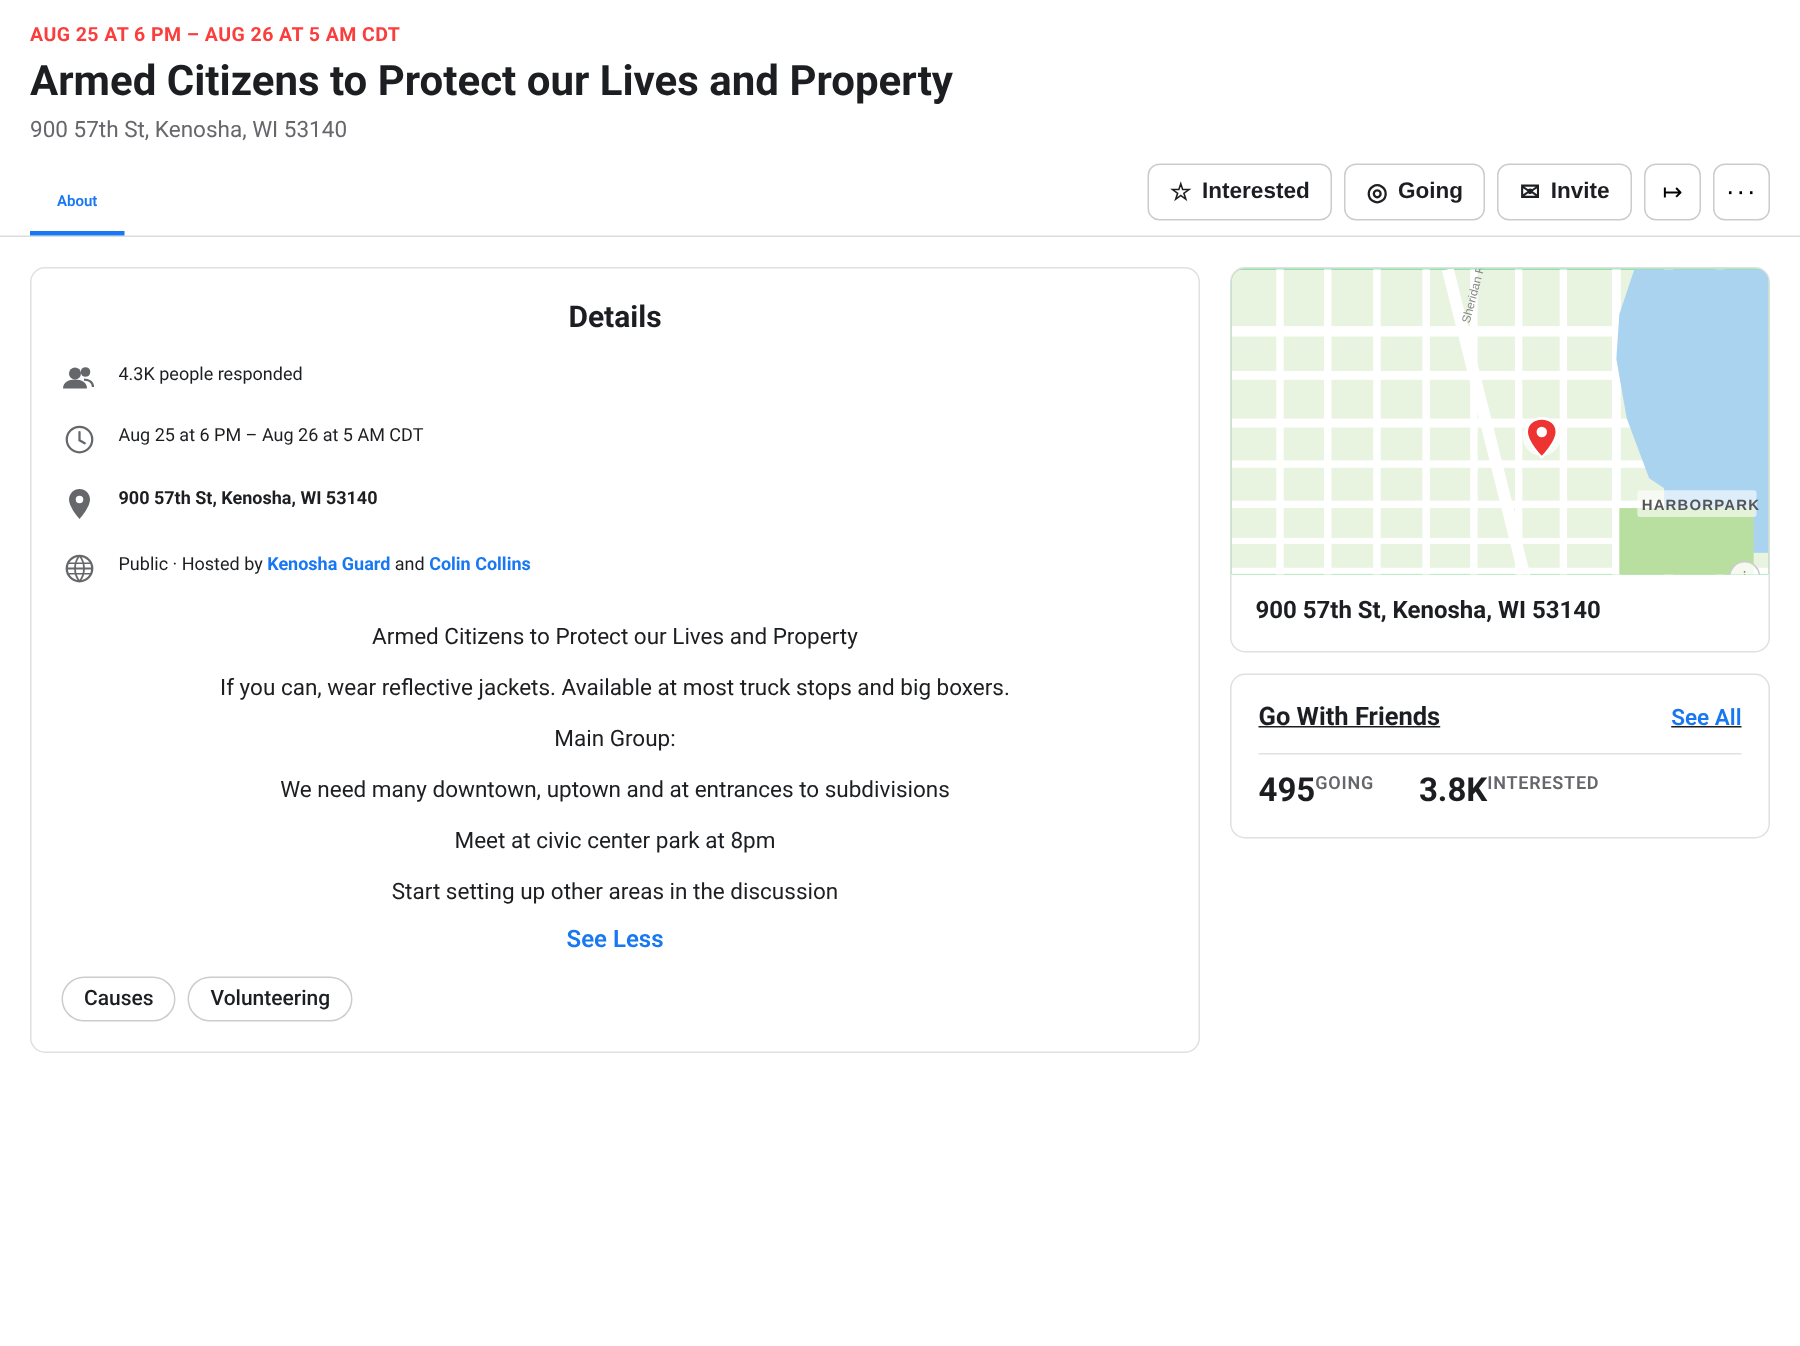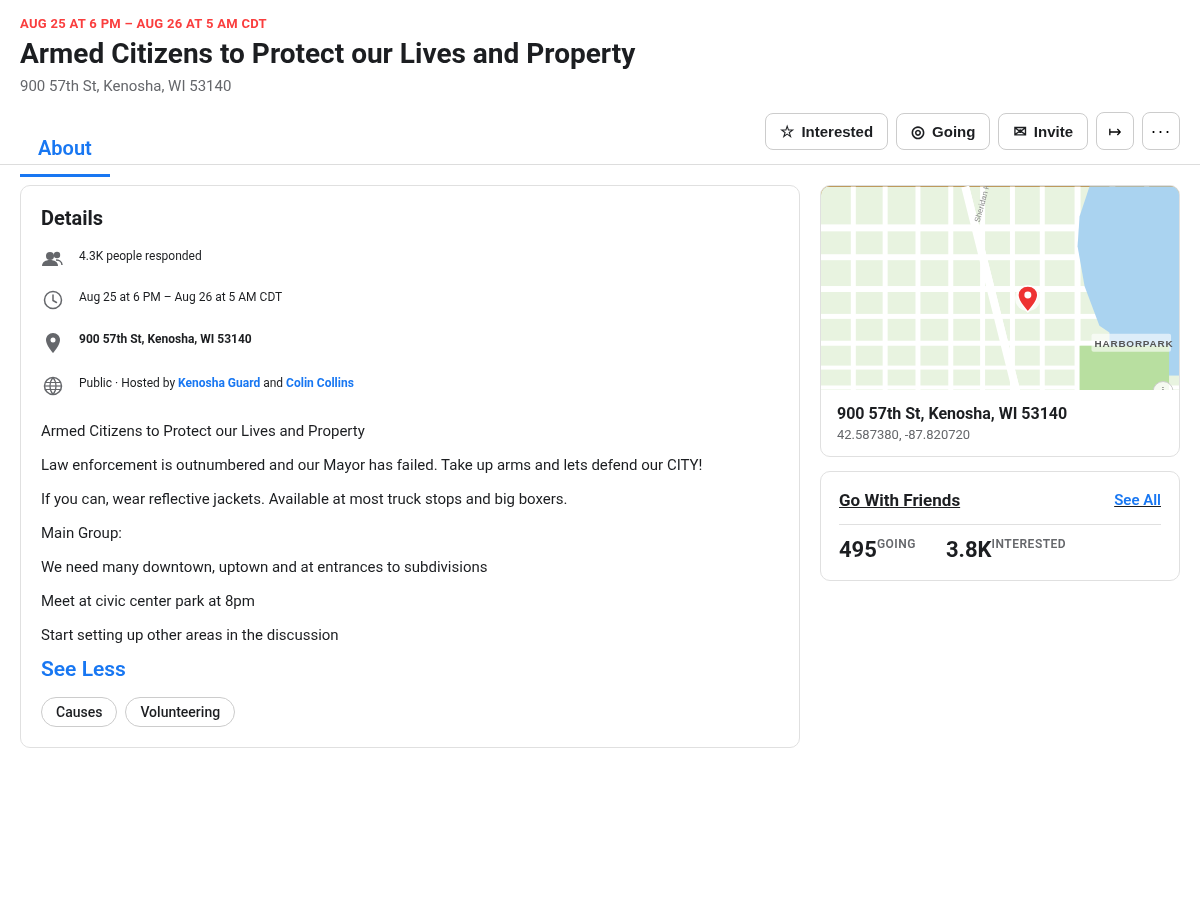--- a/index.html
+++ b/index.html
@@ -53,27 +53,27 @@
       padding: 0;
     }
 
     .nav-tabs {
       display: flex;
       gap: 0;
     }
 
     .nav-tab {
       padding: 14px 18px;
-      font-size: 20px;
+      font-size: 10px;
       font-weight: 500;
       color: #65676b;
       cursor: pointer;
       border-bottom: 3px solid transparent;
       position: relative;
-      top: 13px;
+      top: 3px;
       text-align: right;
     }
 
     .nav-tab.active {
       color: #1877f2;
       border-bottom: 3px solid #1877f2;
       font-weight: 600;
     }
 
     .action-buttons {
@@ -126,20 +126,21 @@
     .left-column {
       flex: 1;
       min-width: 0;
     }
 
     .details-card {
       background: #fff;
       border: 1px solid #e0e0e0;
       border-radius: 10px;
       padding: 20px;
+      text-align: center;
     }
 
     .details-title {
       font-size: 20px;
       font-weight: 700;
       margin-bottom: 18px;
     }
 
     .detail-row {
       display: flex;
@@ -181,21 +182,21 @@
     }
 
     .description-section p {
       margin-bottom: 10px;
     }
 
     .see-less {
       color: #1877f2;
       cursor: pointer;
       font-weight: 600;
-      font-size: 21px;
+      font-size: 16px;
       margin-top: 10px;
     }
 
     .tags-row {
       display: flex;
       gap: 8px;
       margin-top: 16px;
     }
 
     .tag-badge {
@@ -219,21 +220,21 @@
 
     .map-card {
       border: 1px solid #e0e0e0;
       border-radius: 10px;
       overflow: hidden;
     }
 
     .map-image {
       width: 100%;
       height: 204px;
-      background: #a16207;
+      background: #22c55e;
       position: relative;
       overflow: hidden;
     }
 
     .map-location-info {
       padding: 14px 16px;
     }
 
     .map-address {
       font-size: 16px;
@@ -397,21 +398,20 @@
               <path d="M2.5 13.5h15" stroke="#65676b" stroke-width="1"></path>
             </svg>
           </div>
           <div class="detail-text">
             <span>Public</span> · <span>Hosted by</span> <a>Kenosha Guard</a> and <a>Colin Collins</a>
           </div>
         </div>
 
         <div class="description-section">
           <p>Armed Citizens to Protect our Lives and Property</p>
-          <p>Law enforcement is outnumbered and our Mayor has failed. Take up arms and lets defend our CITY!</p>
           <p>If you can, wear reflective jackets. Available at most truck stops and big boxers.</p>
           <p>Main Group:</p>
           <p>We need many downtown, uptown and at entrances to subdivisions</p>
           <p>Meet at civic center park at 8pm</p>
           <p>Start setting up other areas in the discussion</p>
         </div>
 
         <div class="see-less">See Less</div>
 
         <div class="tags-row">
@@ -468,21 +468,20 @@
               <circle cx="0" cy="-3" r="3.5" fill="white"></circle>
             </g>
 
             <circle cx="344" cy="206" r="10" fill="rgba(255,255,255,0.85)" stroke="#ccc" stroke-width="1"></circle>
             <text x="344" y="210" font-family="Arial, sans-serif" font-size="11" fill="#555" text-anchor="middle">i</text>
           </svg>
         </div>
 
         <div class="map-location-info">
           <div class="map-address">900 57th St, Kenosha, WI 53140</div>
-          <div class="map-coords">42.587380, -87.820720</div>
         </div>
       </div>
 
       <div class="friends-card">
         <div class="friends-card-header">
           <div class="friends-card-title">Go With Friends</div>
           <a class="see-all-link">See All</a>
         </div>
 
         <hr class="section-divider">

